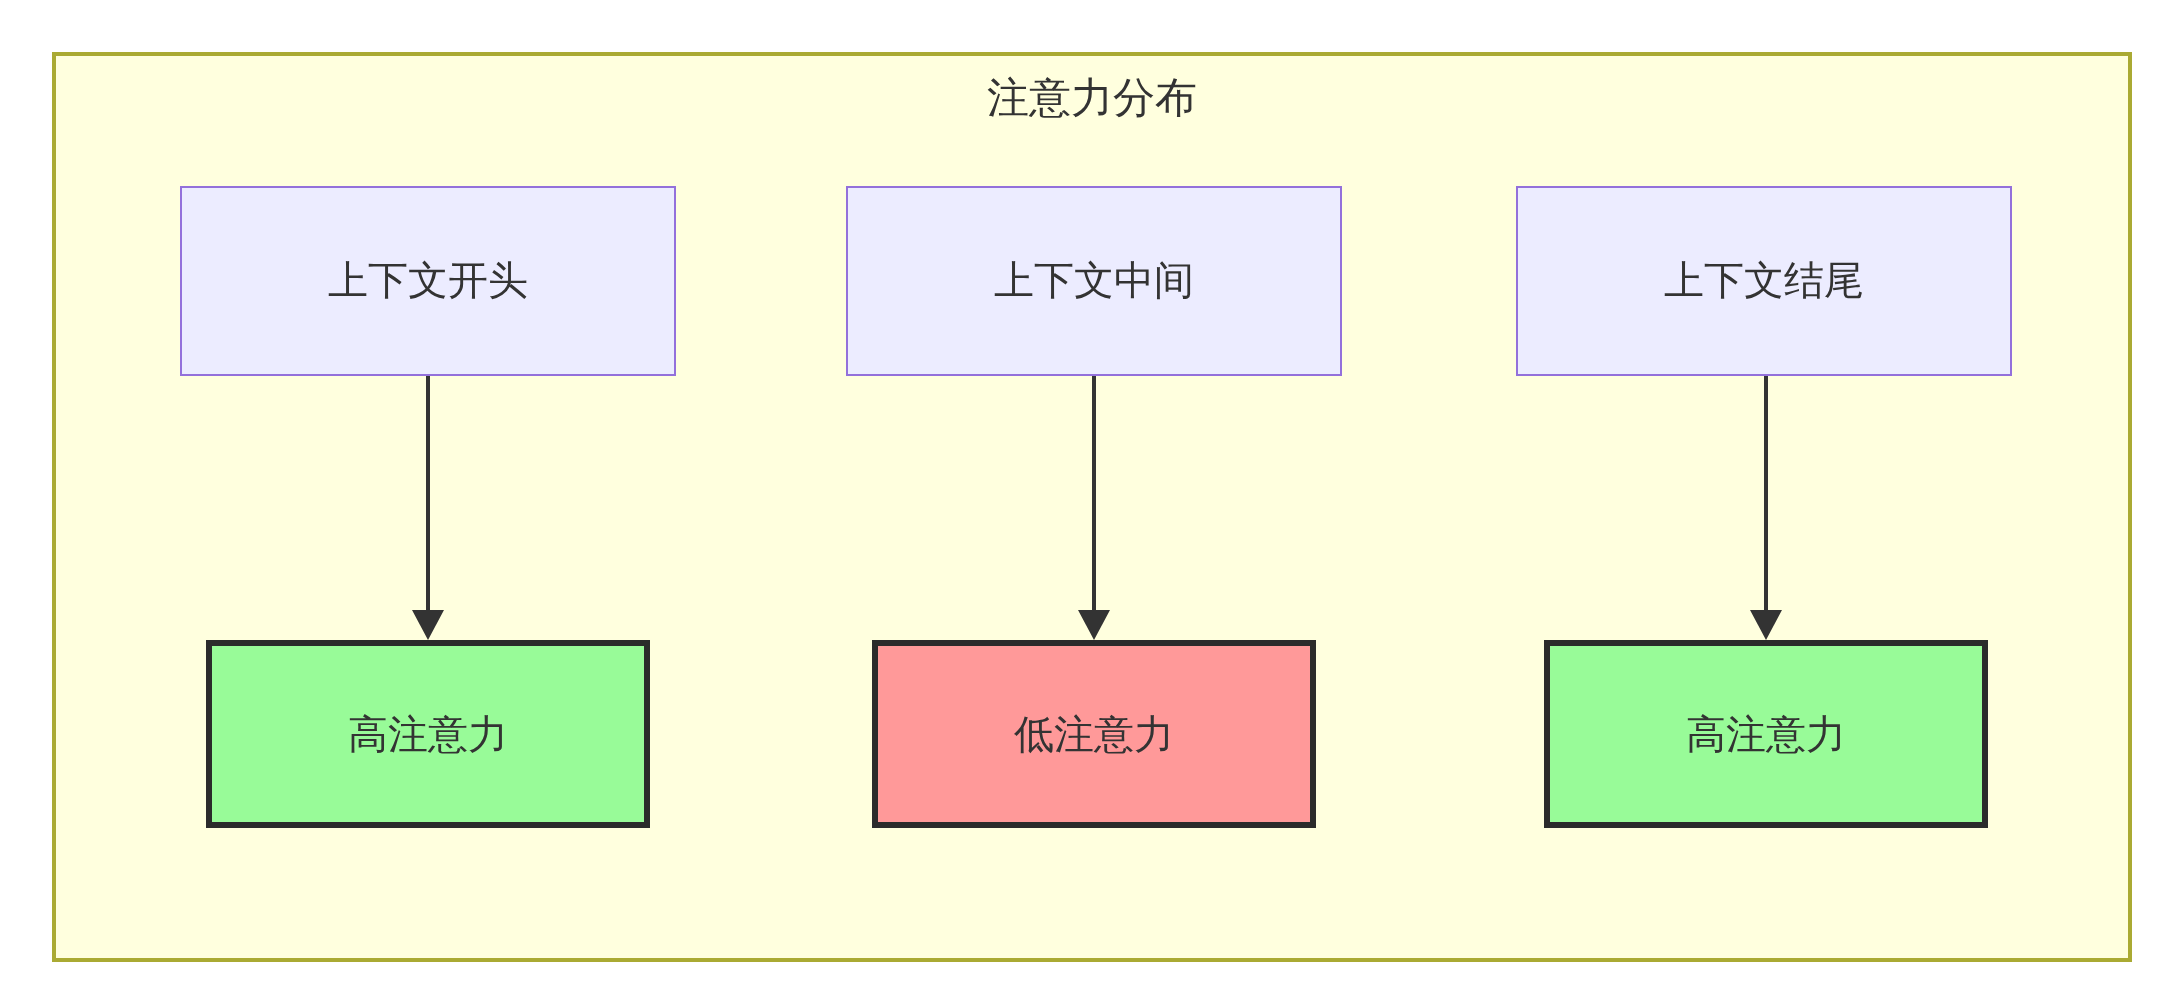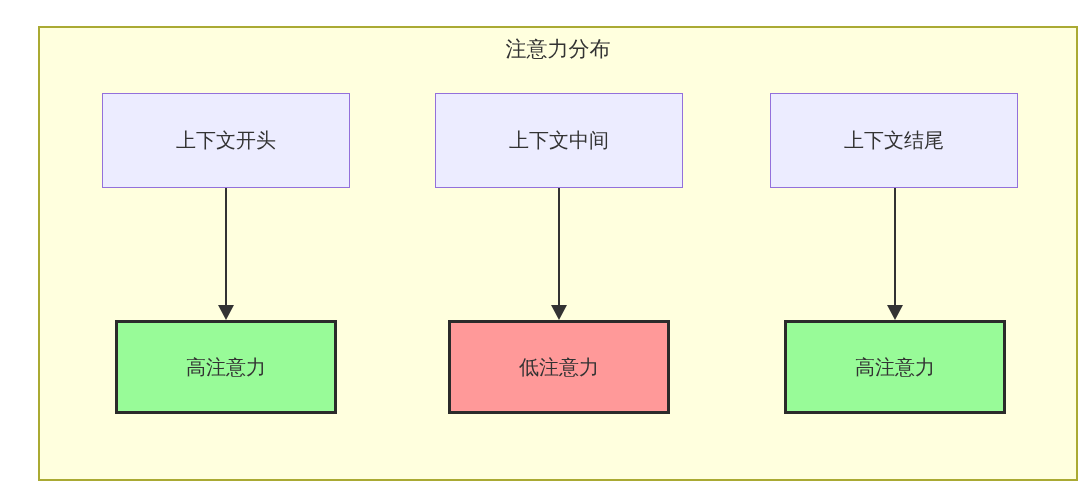--- a/index.html
+++ b/index.html
@@ -10,21 +10,21 @@
   }
   .stage {
     position: relative;
     width: 1080px;
     height: 496px;
     background: #ffffff;
     overflow: hidden;
   }
   .cluster {
     position: absolute;
-    left: 38px;
+    left: 26px;
     top: 26px;
     width: 1040px;
     height: 455px;
     box-sizing: border-box;
     background: var(--container-bg);
     border: 2px solid var(--container-border);
   }
   .cluster-title {
     position: absolute;
     top: 7px;

